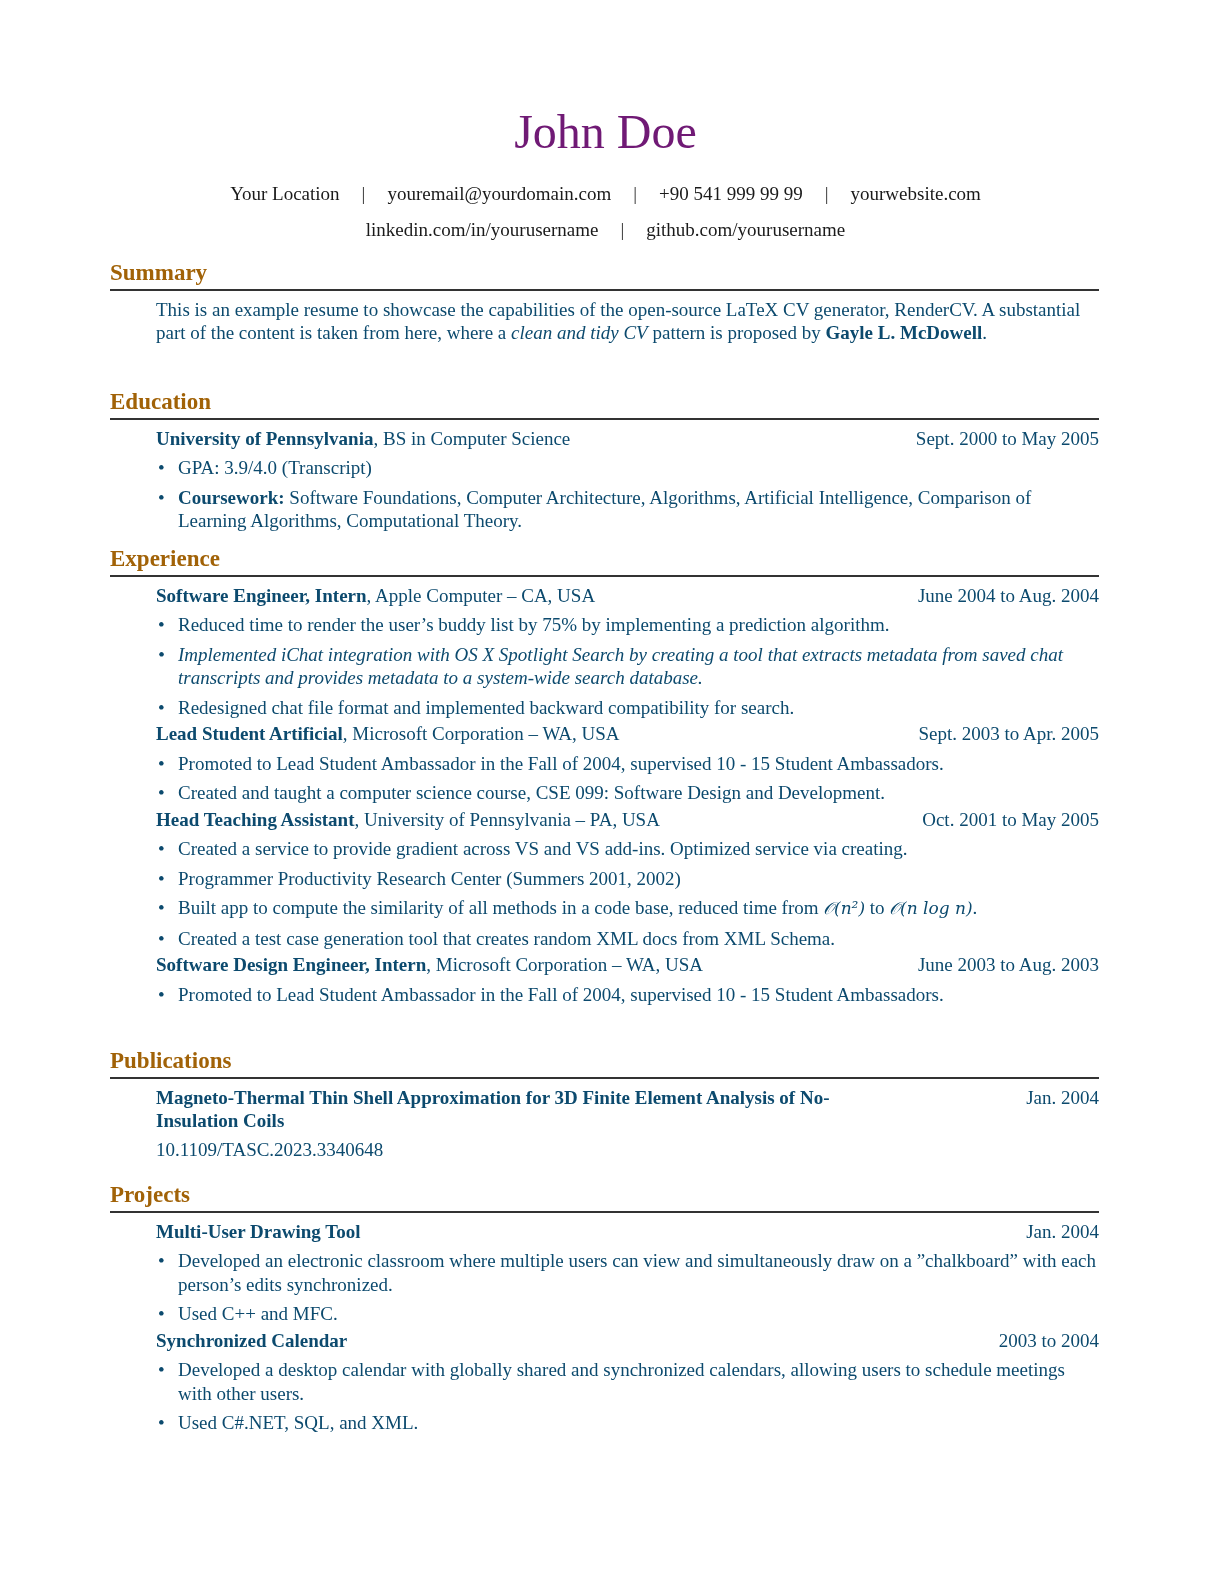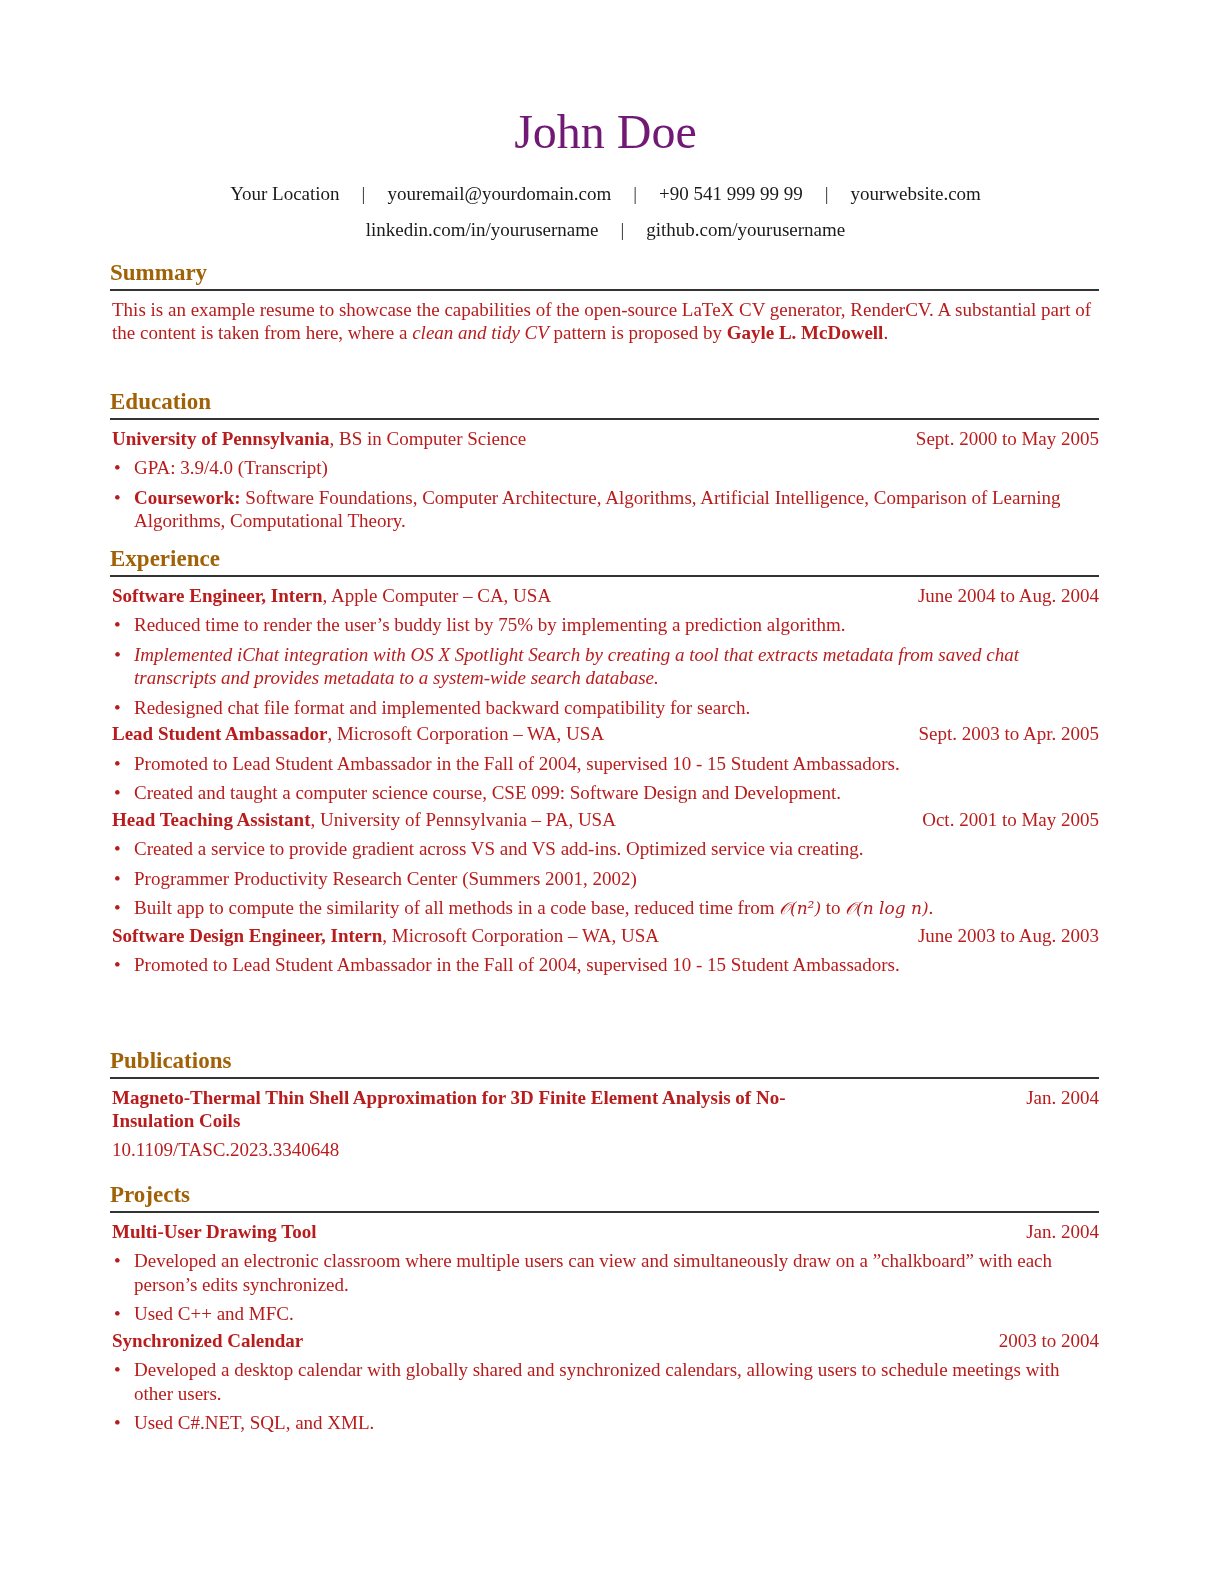--- a/index.html
+++ b/index.html
@@ -22,21 +22,21 @@
     .section {
       position: absolute; left: -2px; width: 989px;
     }
     .sec-title {
       font-family: "Liberation Serif", serif; font-weight: bold;
       font-size: 23px; line-height: 28px; padding-left: 0; color: #a16207;
     }
     .rule { height: 1.5px; background: #333; margin-top: 2px; }
     .text {
       font-family: "Liberation Serif", serif; font-size: 19px; line-height: 23.5px;
-      padding-left: 2px; color: #b91c1c;
+      padding-left: 2px; color: #0c4a6e; margin-left: 44px;
     }
     .row { display: flex; justify-content: space-between; align-items: flex-start; }
     .row .date { white-space: nowrap; text-align: right; }
     .bullet { position: relative; padding-left: 22px; }
     .bullet::before {
       content: "\2022"; position: absolute; left: 2px; top: 0;
     }
     b { font-weight: bold; }
     i { font-style: italic; }
     .math { font-style: italic; font-family: "DejaVu Serif", serif; font-size: 17px; }
@@ -81,33 +81,34 @@
 
       <div class="row">
         <span><b>Software Engineer, Intern</b><span>, Apple Computer – CA, USA</span></span>
         <span class="date">June 2004 to Aug. 2004</span>
       </div>
       <div class="bullet" style="margin-top:6px;">Reduced time to render the user’s buddy list by 75% by implementing a prediction algorithm.</div>
       <div class="bullet" style="margin-top:6px;font-style:italic;">Implemented iChat integration with OS X Spotlight Search by creating a tool that extracts metadata from saved chat transcripts and provides metadata to a system-wide search database.</div>
       <div class="bullet" style="margin-top:6px;">Redesigned chat file format and implemented backward compatibility for search.</div>
 
       <div class="row" style="margin-top:3px;">
-        <span><b>Lead Student Ambassador</b><span>, Microsoft Corporation – WA, USA</span></span>
+        <span><b>Lead Student Artificial</b><span>, Microsoft Corporation – WA, USA</span></span>
         <span class="date">Sept. 2003 to Apr. 2005</span>
       </div>
       <div class="bullet" style="margin-top:6px;">Promoted to Lead Student Ambassador in the Fall of 2004, supervised 10 - 15 Student Ambassadors.</div>
       <div class="bullet" style="margin-top:6px;">Created and taught a computer science course, CSE 099: Software Design and Development.</div>
 
       <div class="row" style="margin-top:3px;">
         <span><b>Head Teaching Assistant</b><span>, University of Pennsylvania – PA, USA</span></span>
         <span class="date">Oct. 2001 to May 2005</span>
       </div>
       <div class="bullet" style="margin-top:6px;">Created a service to provide gradient across VS and VS add-ins. Optimized service via creating.</div>
       <div class="bullet" style="margin-top:6px;">Programmer Productivity Research Center (Summers 2001, 2002)</div>
       <div class="bullet" style="margin-top:6px;"><span>Built app to compute the similarity of all methods in a code base, reduced time from </span><span class="math">𝒪(n²)</span><span> to </span><span class="math">𝒪(n log n)</span><span>.</span></div>
+      <div class="bullet" style="margin-top:6px;">Created a test case generation tool that creates random XML docs from XML Schema.</div>
 
       <div class="row" style="margin-top:3px;">
         <span><b>Software Design Engineer, Intern</b><span>, Microsoft Corporation – WA, USA</span></span>
         <span class="date">June 2003 to Aug. 2003</span>
       </div>
       <div class="bullet" style="margin-top:6px;">Promoted to Lead Student Ambassador in the Fall of 2004, supervised 10 - 15 Student Ambassadors.</div>
     </div>
   </div>
 
   <div class="section" style="top:1047px;">

